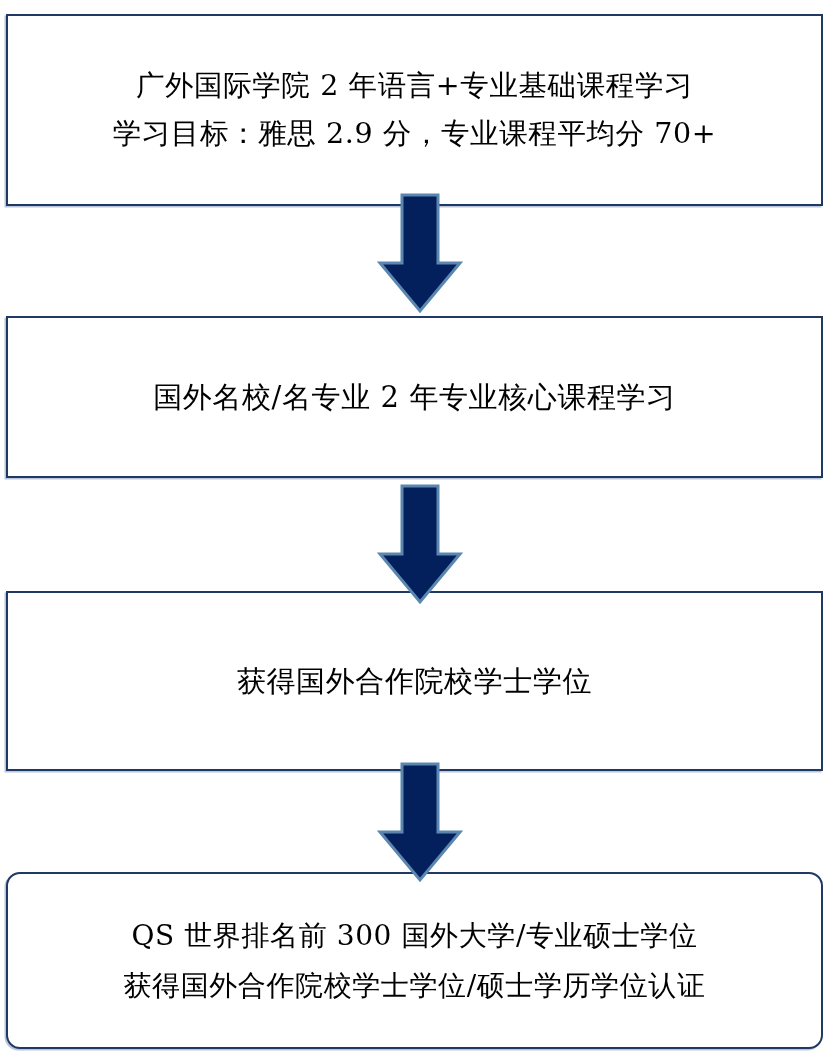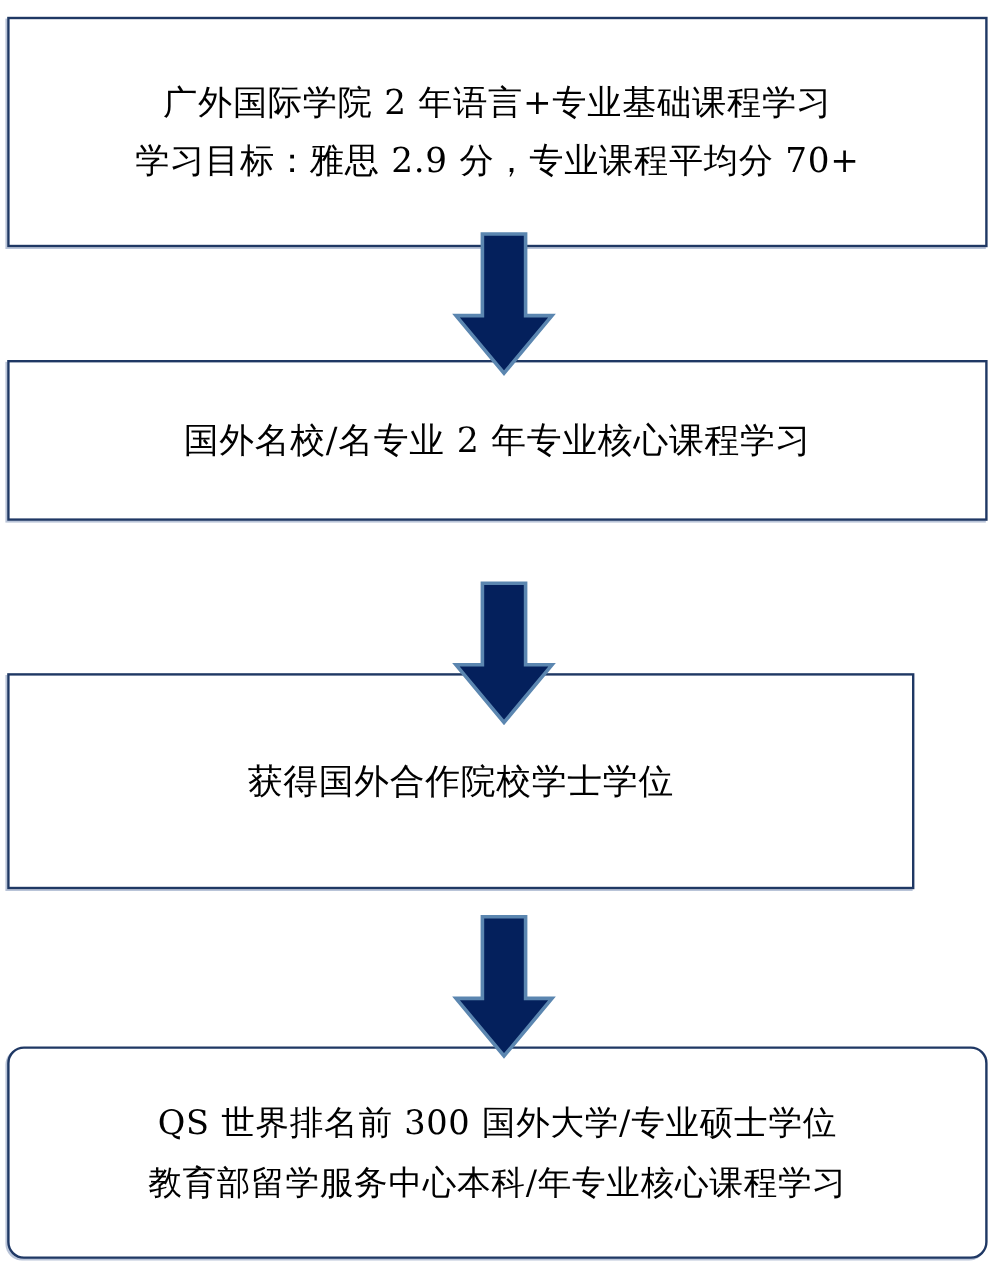--- a/index.html
+++ b/index.html
@@ -30,22 +30,22 @@
     border: 2px solid #1f3864;
     box-shadow: -1.5px 1.5px 0 0 #b9c4d8;
     display: flex;
     flex-direction: column;
     align-items: center;
     justify-content: center;
     z-index: 1;
   }
 
   .box-1 { left: 6px;  top: 14px;  width: 817px; height: 192px; }
-  .box-2 { left: 6px;  top: 300px; width: 817px; height: 134px; }
-  .box-3 { left: 6px;  top: 561px; width: 756px; height: 180px; }
+  .box-2 { left: 6px;  top: 316px; width: 817px; height: 162px; }
+  .box-3 { left: 6px;  top: 591px; width: 817px; height: 180px; }
   .box-4 { left: 6px;  top: 872px; width: 817px; height: 177px; border-radius: 14px; }
 
   .box-lines {
     display: flex;
     flex-direction: column;
     align-items: center;
     justify-content: center;
     width: 100%;
     padding: 0 35px;
   }
@@ -118,17 +118,17 @@
 
   <div class="flow-arrow arrow-3">
     <svg viewBox="0 0 88 122" preserveAspectRatio="none" aria-hidden="true">
       <polygon points="26,2 62,2 62,70 84,70 44,118 4,70 26,70" fill="#04205c" stroke="#5b86b0" stroke-width="3" stroke-linejoin="miter"></polygon>
     </svg>
   </div>
 
   <div class="flow-box box-4">
     <div class="box-lines">
       <div class="box-line">QS 世界排名前 300 国外大学/专业硕士学位</div>
-      <div class="box-line">教育部留学服务中心本科/年专业核心课程学习</div>
+      <div class="box-line">获得国外合作院校学士学位/硕士学历学位认证</div>
     </div>
   </div>
 
 </div>
 
 </body></html>

